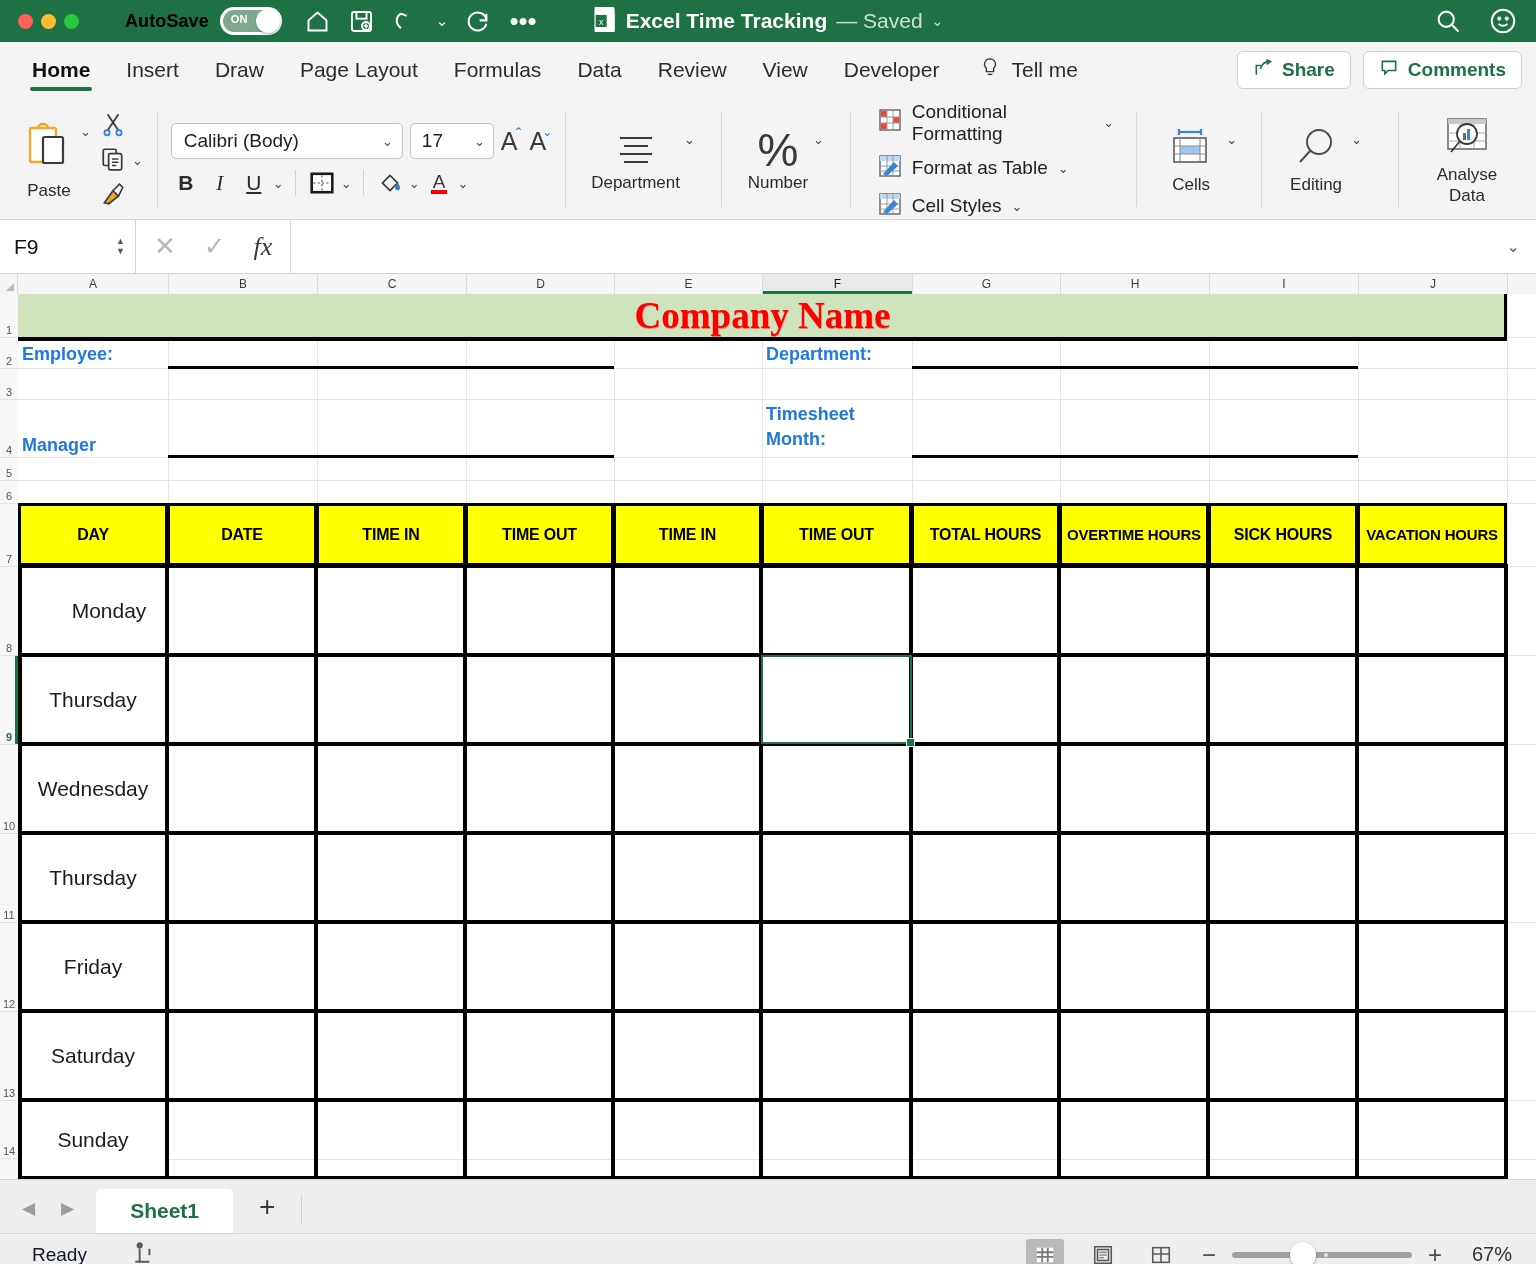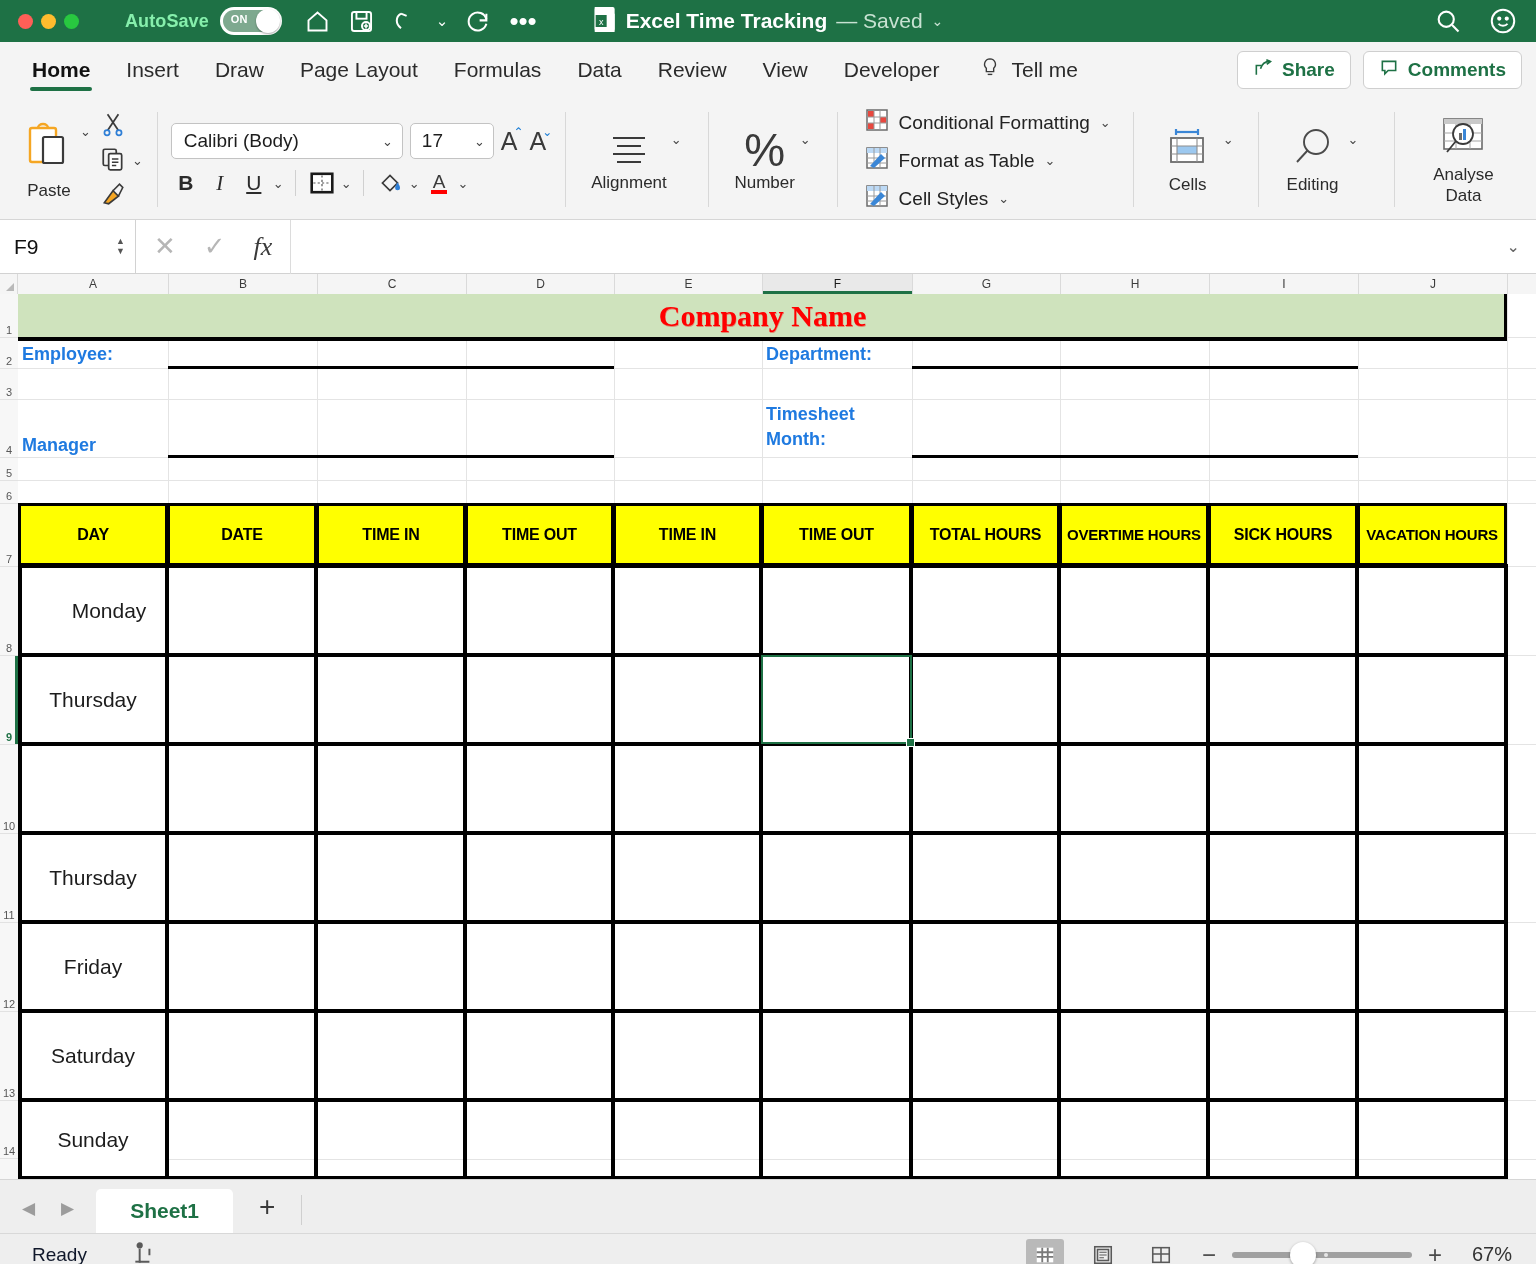--- a/index.html
+++ b/index.html
@@ -17,21 +17,21 @@
     display: flex; align-items: center;
     position: relative;
   }
   .traffic { display: flex; gap: 8px; padding-left: 18px; align-items: center; }
   .dot { width: 15px; height: 15px; border-radius: 50%; }
   .dot.red { background: #ff5f57; }
   .dot.yellow { background: #febc2e; }
   .dot.green { background: #28c840; }
 
   .autosave-label {
-    color: #86efac; font-size: 18px; font-weight: 700;
+    color: #000000; font-size: 18px; font-weight: 700;
     margin-left: 46px; letter-spacing: .1px;
   }
   .toggle {
     width: 62px; height: 28px; border-radius: 14px;
     background: #ffffff; margin-left: 11px;
     position: relative; display: flex; align-items: center;
   }
   .toggle .track {
     position: absolute; left: 3px; top: 3px;
     width: 56px; height: 22px; border-radius: 11px;
@@ -183,21 +183,21 @@
   }
 
   .sheet { position: absolute; left: 18px; top: 20px; width: 1518px; height: 885px; background: #ffffff; }
   .gl-v { position: absolute; top: 0; width: 1px; background: #e4e4e4; }
   .gl-h { position: absolute; left: 0; right: 0; height: 1px; background: #e4e4e4; }
 
   .cell { position: absolute; display: flex; align-items: center; }
   .band-green { background: #cfe3bd; }
   .title-red {
     font-family: "Liberation Serif", serif;
-    color: #ff0000; font-weight: 700; font-size: 30px;
+    color: #ff0000; font-weight: 700; font-size: 37px;
     text-shadow: .5px .5px 0 rgba(255,0,0,.4);
   }
   .lbl-blue { color: #1f7ae0; font-weight: 700; font-size: 18px; }
   .thick-b { position: absolute; background: #000000; }
 
   .yhead {
     position: absolute; background: #ffff00;
     display: flex; align-items: center; justify-content: center;
     font-size: 16px; font-weight: 700; color: #000; letter-spacing: -.2px;
     border: 3px solid #000; white-space: nowrap;
@@ -458,21 +458,21 @@
     </div>
   </div>
 
   <div class="rgroup" style="padding:0 26px;">
     <div class="bigbtn">
       <span>
         <svg width="48" height="40" viewBox="0 0 48 40" stroke="#3a3a3a" stroke-width="2" fill="none">
           <path d="M8 10 h32 M12 18 h24 M8 26 h32 M12 34 h24"></path>
         </svg>
       </span>
-      <span class="cap">Alignment</span>
+      <span class="cap">Department</span>
     </div>
     <span class="caret" style="align-self:flex-start;margin-top:30px;margin-left:4px;">⌄</span>
   </div>
 
   <div class="rgroup" style="padding:0 26px;">
     <div class="bigbtn">
       <span style="font-size:46px;color:#3a3a3a;line-height:44px;">%</span>
       <span class="cap">Number</span>
     </div>
     <span class="caret" style="align-self:flex-start;margin-top:30px;margin-left:4px;">⌄</span>
@@ -678,20 +678,21 @@
     <div class="yhead" style="left:447px;top:209px;width:149px;height:63px;">TIME OUT</div>
     <div class="yhead" style="left:595px;top:209px;width:149px;height:63px;">TIME IN</div>
     <div class="yhead" style="left:743px;top:209px;width:151px;height:63px;">TIME OUT</div>
     <div class="yhead" style="left:893px;top:209px;width:149px;height:63px;">TOTAL HOURS</div>
     <div class="yhead" style="left:1041px;top:209px;width:150px;height:63px;font-size:15px;">OVERTIME HOURS</div>
     <div class="yhead" style="left:1190px;top:209px;width:150px;height:63px;">SICK HOURS</div>
     <div class="yhead" style="left:1339px;top:209px;width:150px;height:63px;font-size:15px;">VACATION HOURS</div>
 
     <div class="daycell" style="left:16px;top:272px;width:150px;height:89px;">Monday</div>
     <div class="daycell" style="left:0;top:361px;width:150px;height:89px;">Thursday</div>
+    <div class="daycell" style="left:0;top:450px;width:150px;height:89px;">Wednesday</div>
     <div class="daycell" style="left:0;top:539px;width:150px;height:89px;">Thursday</div>
     <div class="daycell" style="left:0;top:628px;width:150px;height:89px;">Friday</div>
     <div class="daycell" style="left:0;top:717px;width:150px;height:89px;">Saturday</div>
     <div class="daycell" style="left:0;top:806px;width:150px;height:80px;">Sunday</div>
 
     <div class="thick-b" style="left:0;top:272px;width:4px;height:614px;"></div>
     <div class="thick-b" style="left:147px;top:272px;width:4px;height:614px;"></div>
     <div class="thick-b" style="left:296px;top:272px;width:4px;height:614px;"></div>
     <div class="thick-b" style="left:445px;top:272px;width:4px;height:614px;"></div>
     <div class="thick-b" style="left:593px;top:272px;width:4px;height:614px;"></div>

